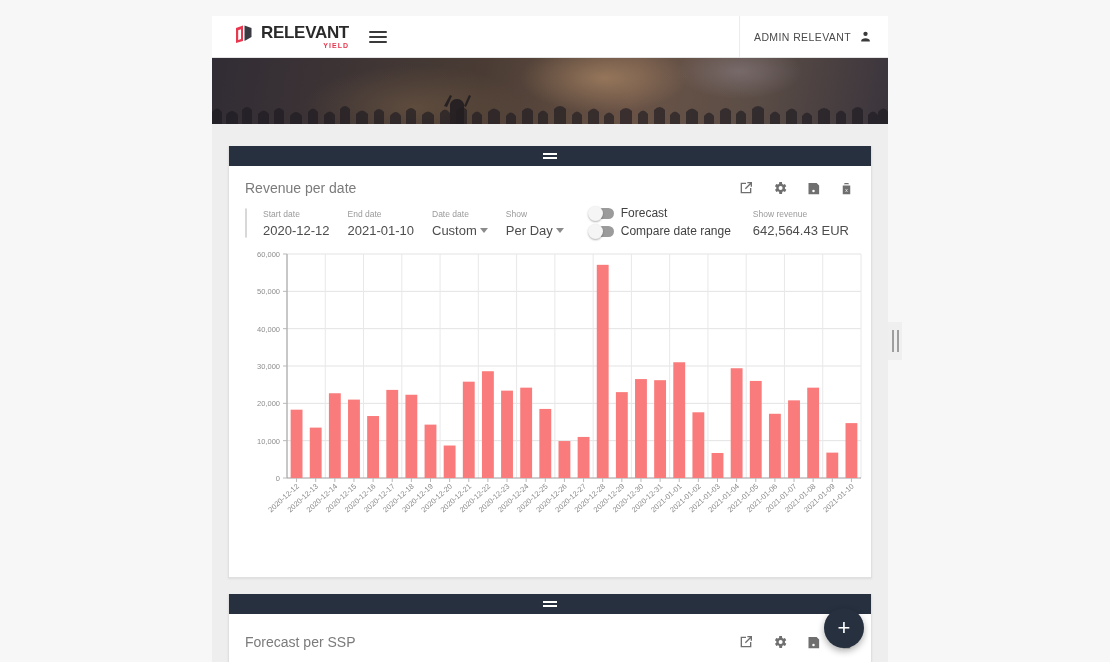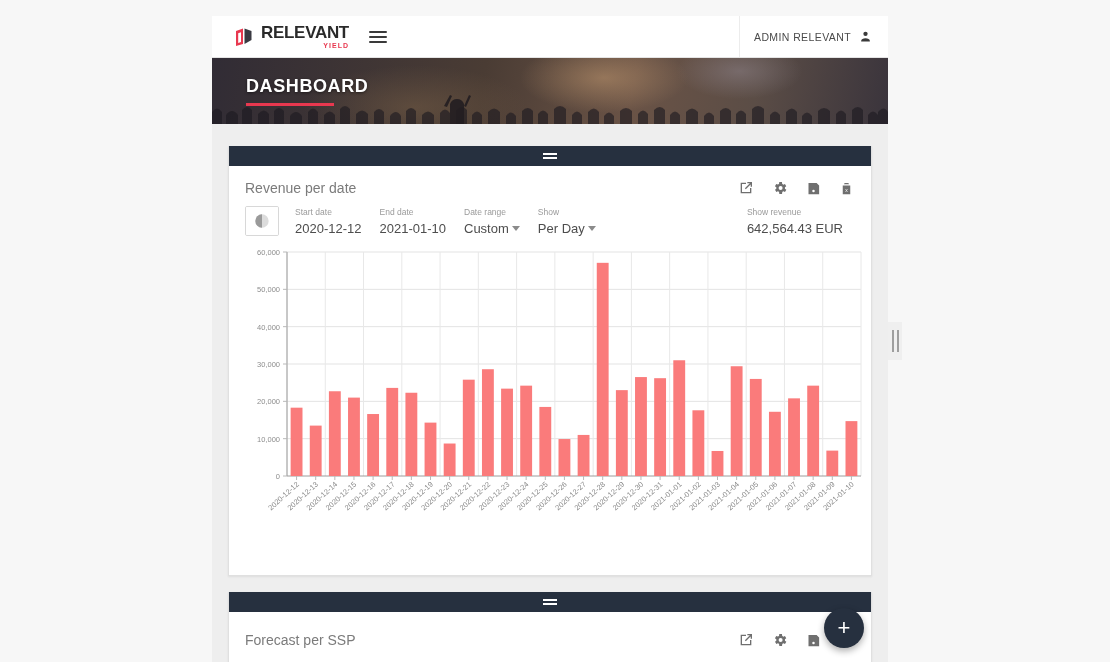--- a/index.html
+++ b/index.html
@@ -30,21 +30,21 @@
 
   
   #navbar {
     position: relative;
     height: 42px;
     background: #ffffff;
     display: flex;
     align-items: center;
     border-bottom: 1px solid #e4e4e4;
   }
-  #brand { display: flex; align-items: flex-end; margin-left: 22px; }
+  #brand { display: flex; margin-left: 22px; }
   .logo-mark { width: 22px; height: 22px; position: relative; margin-right: 5px; }
   .logo-mark svg { display: block; }
   .brand-text { display: flex; flex-direction: column; line-height: 1; }
   .brand-main {
     font-size: 17px; font-weight: bold; letter-spacing: -0.3px;
     color: #2a2a2a; font-family: "Liberation Sans", sans-serif;
   }
   .brand-sub {
     font-size: 7px; font-weight: bold; letter-spacing: 1px;
     color: #e8384f; text-align: right; margin-top: 1px;
@@ -274,24 +274,20 @@
           <path d="M640 34 v-14 q6 -6 11 0 v14z"></path>
           <path d="M656 34 v-9 q5 -7 10 0 v9z"></path>
           <path d="M666 34 v-12 q6 -7 10 0 v12z"></path>
         </g>
         <g fill="#1a171d" opacity="0.9">
           <path d="M238 34 v-20 q2 -5 7 -5 q5 0 7 5 v20z"></path>
           <path d="M232 16 l6 -11 l2 1 l-5 11z"></path>
           <path d="M252 16 l5 -11 l2 1 l-5 11z"></path>
         </g>
       </svg>
-      <div id="hero-title-wrap">
-        <div id="hero-title">DASHBOARD</div>
-        <div id="hero-underline"></div>
-      </div>
     </div>
 
     <div id="content">
 
       <div class="card">
 
         <div class="card-dragbar">
           <span class="dragbar-grip">
             <i></i>
               <i></i>
@@ -343,35 +339,49 @@
             <span class="field-label">Start date</span>
             <span class="field-value">2020-12-12</span>
           </div>
 
           <div class="field">
             <span class="field-label">End date</span>
             <span class="field-value">2021-01-10</span>
           </div>
 
           <div class="field">
-            <span class="field-label">Date range</span>
+            <span class="field-label">Date date</span>
             <span class="field-value sel">
               <span>Custom</span>
               <span class="caret"></span>
             </span>
           </div>
 
           <div class="field">
             <span class="field-label">Show</span>
             <span class="field-value sel">
               <span>Per Day</span>
               <span class="caret"></span>
             </span>
           </div>
 
+          <div class="toggles">
+            <div class="toggle-row">
+              <span class="switch">
+                  <span class="knob"></span>
+                </span>
+              <span class="toggle-label">Forecast</span>
+            </div>
+            <div class="toggle-row">
+              <span class="switch">
+                  <span class="knob"></span>
+                </span>
+              <span class="toggle-label">Compare date range</span>
+            </div>
+          </div>
 
           <div class="field total-field">
             <span class="field-label">Show revenue</span>
             <span class="field-value">642,564.43 EUR</span>
           </div>
         </div>
 
         <div class="chart-wrap">
           <svg id="chart" width="630" height="315" viewBox="0 0 630 315">
               <line x1="44" y1="230" x2="48" y2="230" stroke="#b9b9b9" stroke-width="1"></line>

